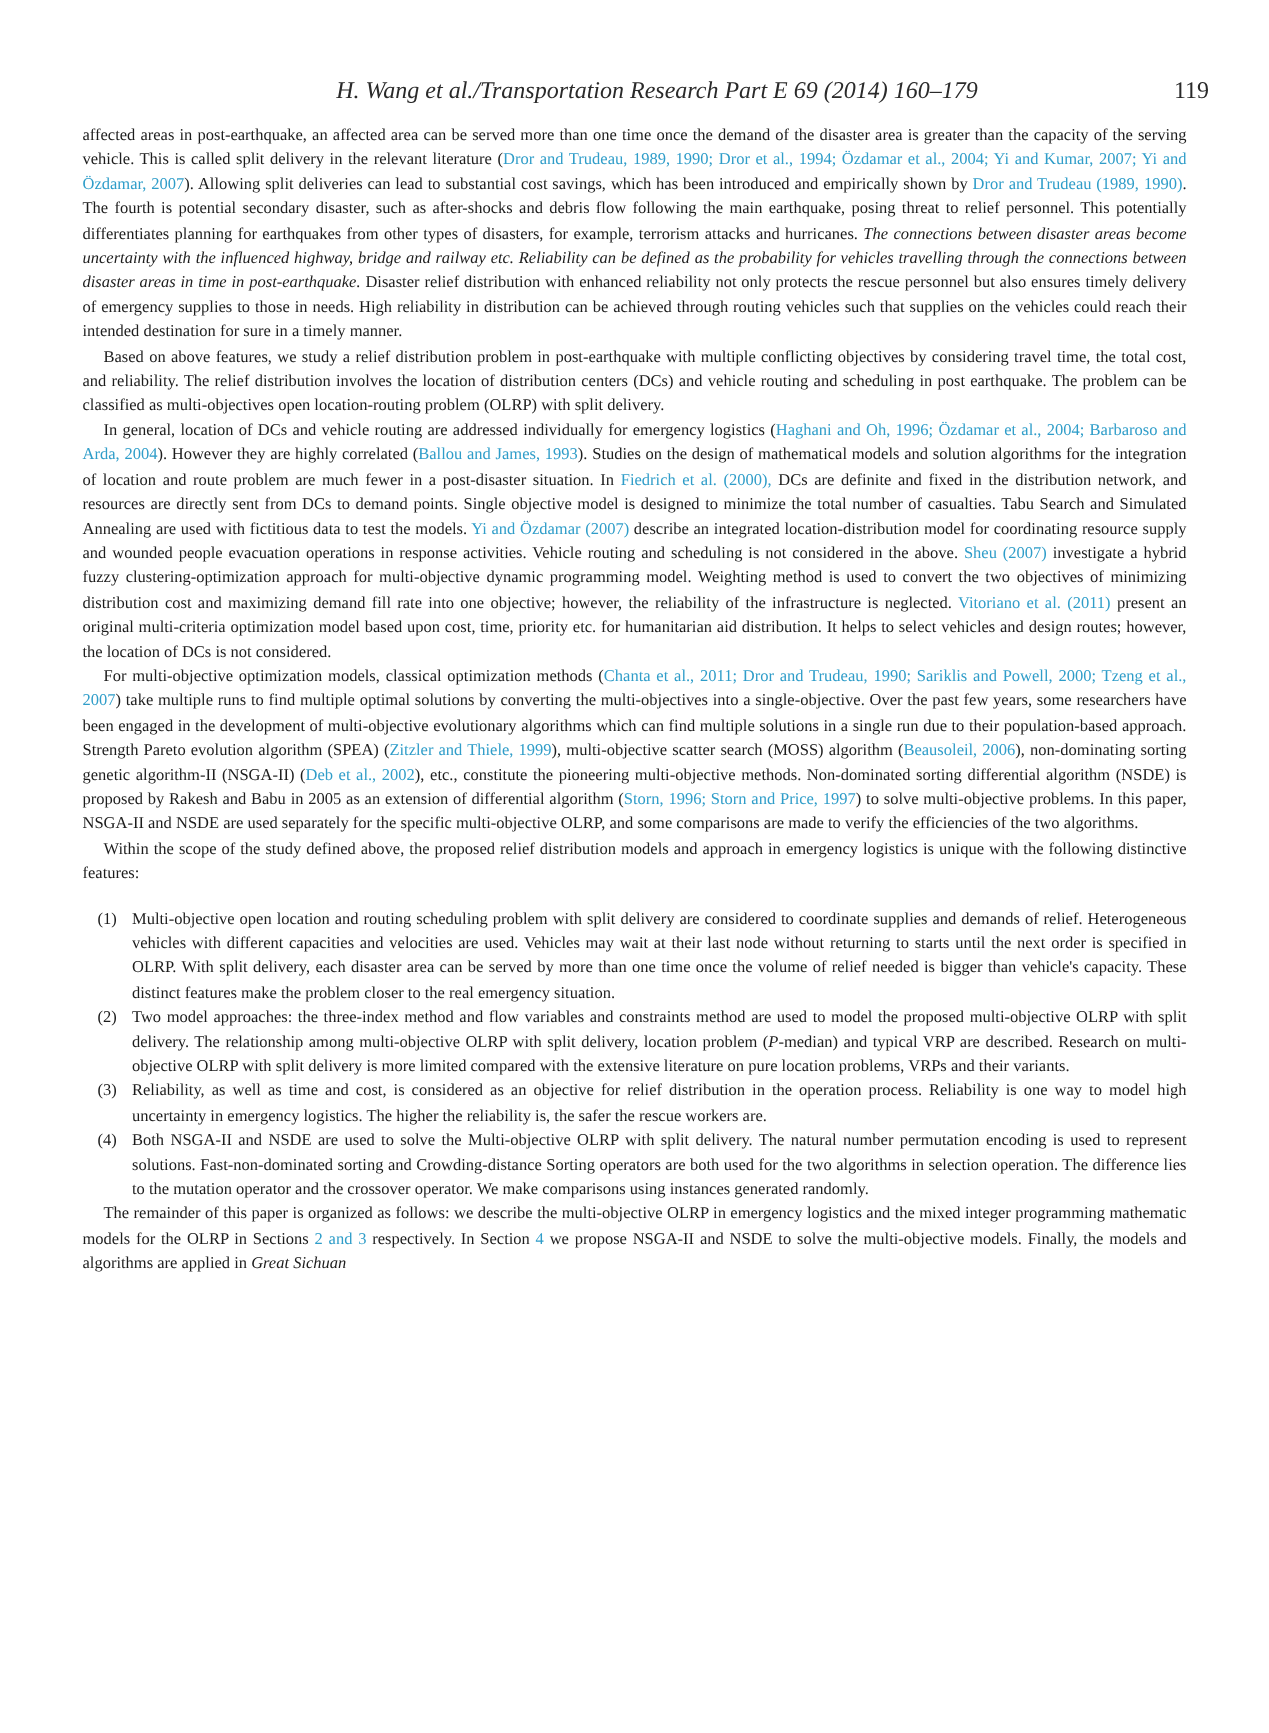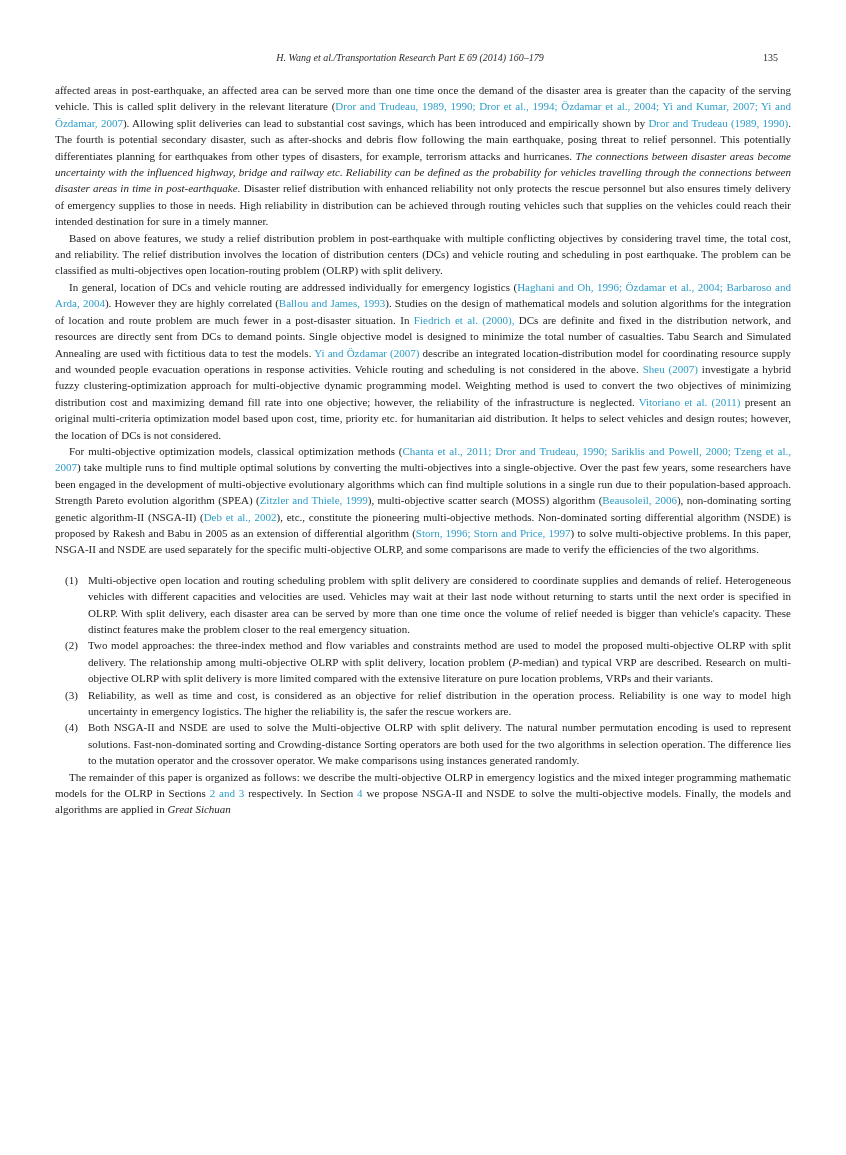--- a/index.html
+++ b/index.html
@@ -8,24 +8,24 @@
     width: 846px;
     height: 1155px;
     background: #ffffff;
     font-family: "Liberation Serif", "DejaVu Serif", serif;
     color: #1c1c1c;
     overflow: hidden;
   }
   .header {
     position: absolute;
     top: 52px;
-    left: 42px;
+    left: 70px;
     width: 736px;
     height: 16px;
-    font-size: 10px;
+    font-size: 16px;
   }
   .running-title {
     display: block;
     text-align: center;
     font-style: italic;
     color: #2a2a2a;
   }
   .page-number {
     position: absolute;
     right: 0;
@@ -62,29 +62,30 @@
     top: 0;
   }
   .closing { margin-top: 18px; }
 </style>
 </head>
 <body>
 
 <div class="page">
   <div class="header">
     <span class="running-title">H. Wang et al./Transportation Research Part E 69 (2014) 160–179</span>
-    <span class="page-number">135</span>
+    <span class="page-number">119</span>
   </div>
 
   <div class="body-text">
     <div id="paragraphs">
         <p class="para"><span>affected areas in post-earthquake, an affected area can be served more than one time once the demand of the disaster area is greater than the capacity of the serving vehicle. This is called split delivery in the relevant literature (</span><a class="cite" href="#">Dror and Trudeau, 1989, 1990; Dror et al., 1994; Özdamar et al., 2004; Yi and Kumar, 2007; Yi and Özdamar, 2007</a><span>). Allowing split deliveries can lead to substantial cost savings, which has been introduced and empirically shown by </span><a class="cite" href="#">Dror and Trudeau (1989, 1990)</a><span>. The fourth is potential secondary disaster, such as after-shocks and debris flow following the main earthquake, posing threat to relief personnel. This potentially differentiates planning for earthquakes from other types of disasters, for example, terrorism attacks and hurricanes. </span><span class="it">The connections between disaster areas become uncertainty with the influenced highway, bridge and railway etc. Reliability can be defined as the probability for vehicles travelling through the connections between disaster areas in time in post-earthquake.</span><span> Disaster relief distribution with enhanced reliability not only protects the rescue personnel but also ensures timely delivery of emergency supplies to those in needs. High reliability in distribution can be achieved through routing vehicles such that supplies on the vehicles could reach their intended destination for sure in a timely manner.</span></p>
         <p class="para indent"><span>Based on above features, we study a relief distribution problem in post-earthquake with multiple conflicting objectives by considering travel time, the total cost, and reliability. The relief distribution involves the location of distribution centers (DCs) and vehicle routing and scheduling in post earthquake. The problem can be classified as multi-objectives open location-routing problem (OLRP) with split delivery.</span></p>
         <p class="para indent"><span>In general, location of DCs and vehicle routing are addressed individually for emergency logistics (</span><a class="cite" href="#">Haghani and Oh, 1996; Özdamar et al., 2004; Barbaroso and Arda, 2004</a><span>). However they are highly correlated (</span><a class="cite" href="#">Ballou and James, 1993</a><span>). Studies on the design of mathematical models and solution algorithms for the integration of location and route problem are much fewer in a post-disaster situation. In </span><a class="cite" href="#">Fiedrich et al. (2000),</a><span> DCs are definite and fixed in the distribution network, and resources are directly sent from DCs to demand points. Single objective model is designed to minimize the total number of casualties. Tabu Search and Simulated Annealing are used with fictitious data to test the models. </span><a class="cite" href="#">Yi and Özdamar (2007)</a><span> describe an integrated location-distribution model for coordinating resource supply and wounded people evacuation operations in response activities. Vehicle routing and scheduling is not considered in the above. </span><a class="cite" href="#">Sheu (2007)</a><span> investigate a hybrid fuzzy clustering-optimization approach for multi-objective dynamic programming model. Weighting method is used to convert the two objectives of minimizing distribution cost and maximizing demand fill rate into one objective; however, the reliability of the infrastructure is neglected. </span><a class="cite" href="#">Vitoriano et al. (2011)</a><span> present an original multi-criteria optimization model based upon cost, time, priority etc. for humanitarian aid distribution. It helps to select vehicles and design routes; however, the location of DCs is not considered.</span></p>
         <p class="para indent"><span>For multi-objective optimization models, classical optimization methods (</span><a class="cite" href="#">Chanta et al., 2011; Dror and Trudeau, 1990; Sariklis and Powell, 2000; Tzeng et al., 2007</a><span>) take multiple runs to find multiple optimal solutions by converting the multi-objectives into a single-objective. Over the past few years, some researchers have been engaged in the development of multi-objective evolutionary algorithms which can find multiple solutions in a single run due to their population-based approach. Strength Pareto evolution algorithm (SPEA) (</span><a class="cite" href="#">Zitzler and Thiele, 1999</a><span>), multi-objective scatter search (MOSS) algorithm (</span><a class="cite" href="#">Beausoleil, 2006</a><span>), non-dominating sorting genetic algorithm-II (NSGA-II) (</span><a class="cite" href="#">Deb et al., 2002</a><span>), etc., constitute the pioneering multi-objective methods. Non-dominated sorting differential algorithm (NSDE) is proposed by Rakesh and Babu in 2005 as an extension of differential algorithm (</span><a class="cite" href="#">Storn, 1996; Storn and Price, 1997</a><span>) to solve multi-objective problems. In this paper, NSGA-II and NSDE are used separately for the specific multi-objective OLRP, and some comparisons are made to verify the efficiencies of the two algorithms.</span></p>
+        <p class="para indent"><span>Within the scope of the study defined above, the proposed relief distribution models and approach in emergency logistics is unique with the following distinctive features:</span></p>
       </div>
     <div id="feature-list" class="olist">
         <div class="litem"><span class="marker">(1)</span><span>Multi-objective open location and routing scheduling problem with split delivery are considered to coordinate supplies and demands of relief. Heterogeneous vehicles with different capacities and velocities are used. Vehicles may wait at their last node without returning to starts until the next order is specified in OLRP. With split delivery, each disaster area can be served by more than one time once the volume of relief needed is bigger than vehicle's capacity. These distinct features make the problem closer to the real emergency situation.</span></div>
         <div class="litem"><span class="marker">(2)</span><span>Two model approaches: the three-index method and flow variables and constraints method are used to model the proposed multi-objective OLRP with split delivery. The relationship among multi-objective OLRP with split delivery, location problem (</span><span class="it">P</span><span>-median) and typical VRP are described. Research on multi-objective OLRP with split delivery is more limited compared with the extensive literature on pure location problems, VRPs and their variants.</span></div>
         <div class="litem"><span class="marker">(3)</span><span>Reliability, as well as time and cost, is considered as an objective for relief distribution in the operation process. Reliability is one way to model high uncertainty in emergency logistics. The higher the reliability is, the safer the rescue workers are.</span></div>
         <div class="litem"><span class="marker">(4)</span><span>Both NSGA-II and NSDE are used to solve the Multi-objective OLRP with split delivery. The natural number permutation encoding is used to represent solutions. Fast-non-dominated sorting and Crowding-distance Sorting operators are both used for the two algorithms in selection operation. The difference lies to the mutation operator and the crossover operator. We make comparisons using instances generated randomly.</span></div>
       </div>
     <div id="closing-container">
         <p class="para closing indent"><span>The remainder of this paper is organized as follows: we describe the multi-objective OLRP in emergency logistics and the mixed integer programming mathematic models for the OLRP in Sections </span><a class="seclink" href="#">2 and 3</a><span> respectively. In Section </span><a class="seclink" href="#">4</a><span> we propose NSGA-II and NSDE to solve the multi-objective models. Finally, the models and algorithms are applied in </span><span class="it">Great Sichuan</span></p>
       </div>

